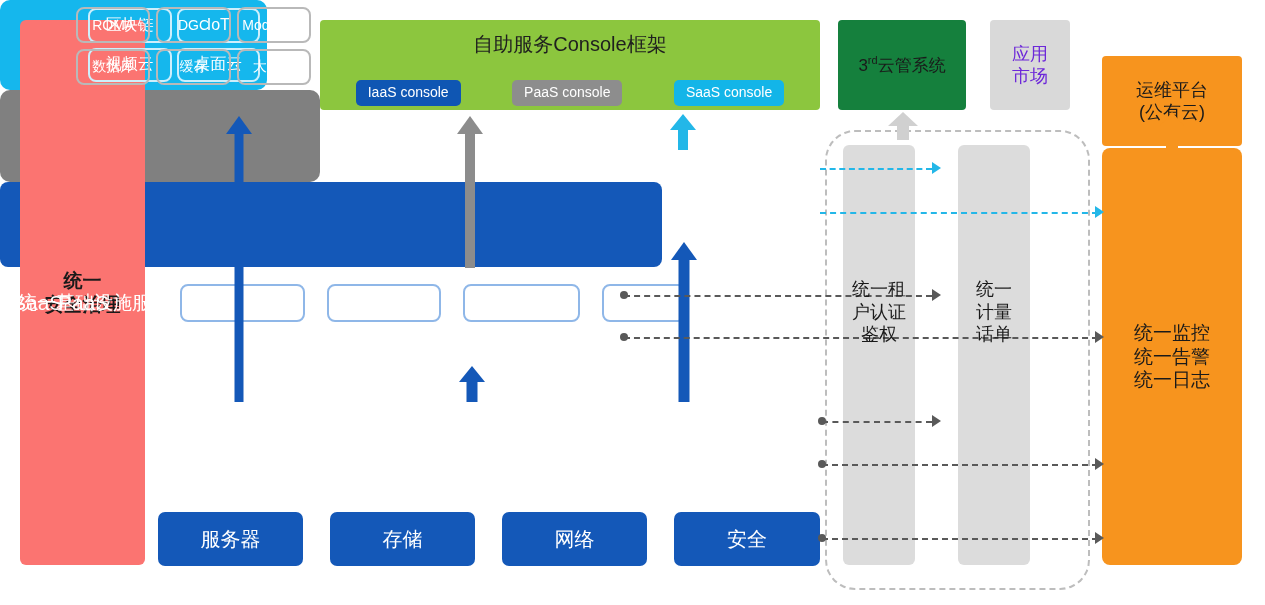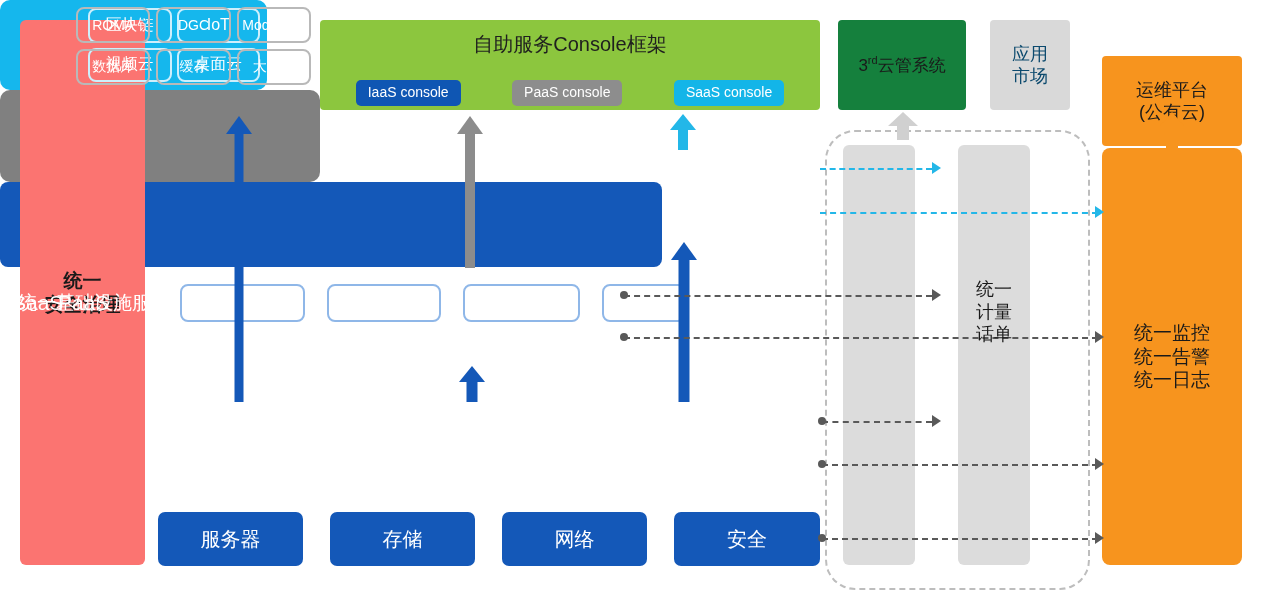--- a/index.html
+++ b/index.html
@@ -30,21 +30,21 @@
       display:flex; justify-content:space-around; padding:0 10px; }
   .pill{ border-radius:5px; color:#fff; font-size:14px; padding:4px 12px; white-space:nowrap; }
   .pill.iaas{ background:#0f56b3; }
   .pill.paas{ background:#8d8d8d; }
   .pill.saas{ background:#13b5e8; }
 
   
   .third-cloud{ left:838px; top:20px; width:128px; height:90px;
       background:#15803d; color:#1a1a1a; font-size:17px; }
   .app-market{ left:990px; top:20px; width:80px; height:90px;
-      background:#d9d9d9; color:#0c4a6e; font-size:18px; }
+      background:#d9d9d9; color:#6d28d9; font-size:18px; }
 
   
   .ops-top{ left:1102px; top:20px; width:140px; height:90px;
       background:#f7941e; color:#1a1a1a; font-size:18px;margin-top:36px; }
 
   
   .saas-layer{ left:553px; top:148px; width:267px; height:90px;
       background:#15b7ed; border-radius:10px; }
   .saas-label{ position:absolute; left:12px; top:50%; transform:translateY(-50%);
       color:#fff; font-size:21px; }
@@ -176,20 +176,21 @@
   </div>
 
   <div class="box hw hw-1">服务器</div>
   <div class="box hw hw-2">存储</div>
   <div class="box hw hw-3">网络</div>
   <div class="box hw hw-4">安全</div>
 
   <div class="dashed-zone"></div>
   <div class="grey-col auth"></div>
   <div class="grey-col meter"></div>
+  <div class="col-text auth">统一租<br>户认证<br>鉴权</div>
   <div class="col-text meter">统一<br>计量<br>话单</div>
 
   <div class="box ops-panel">
     <span>统一监控<br>统一告警<br>统一日志</span>
   </div>
 
   <div class="arrow-up" style="left:226px; top:116px; width:26px; height:286px;">
     <div class="shaft" style="width:9px; height:272px; background:#1458b8;"></div>
     <div class="head" style="border-bottom:18px solid #1458b8;"></div>
   </div>

